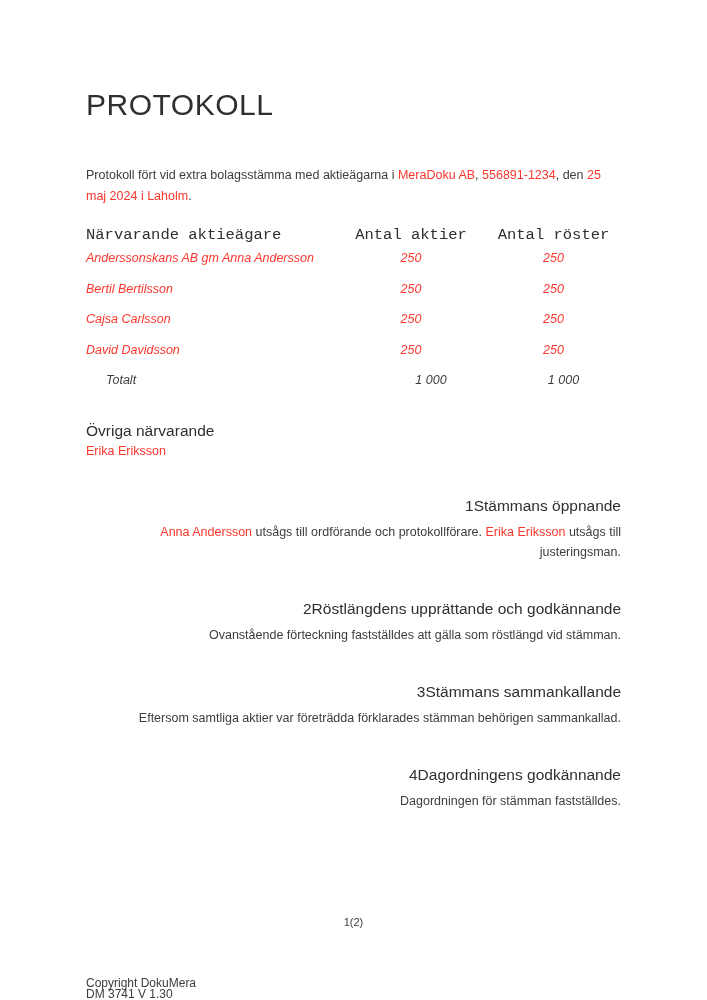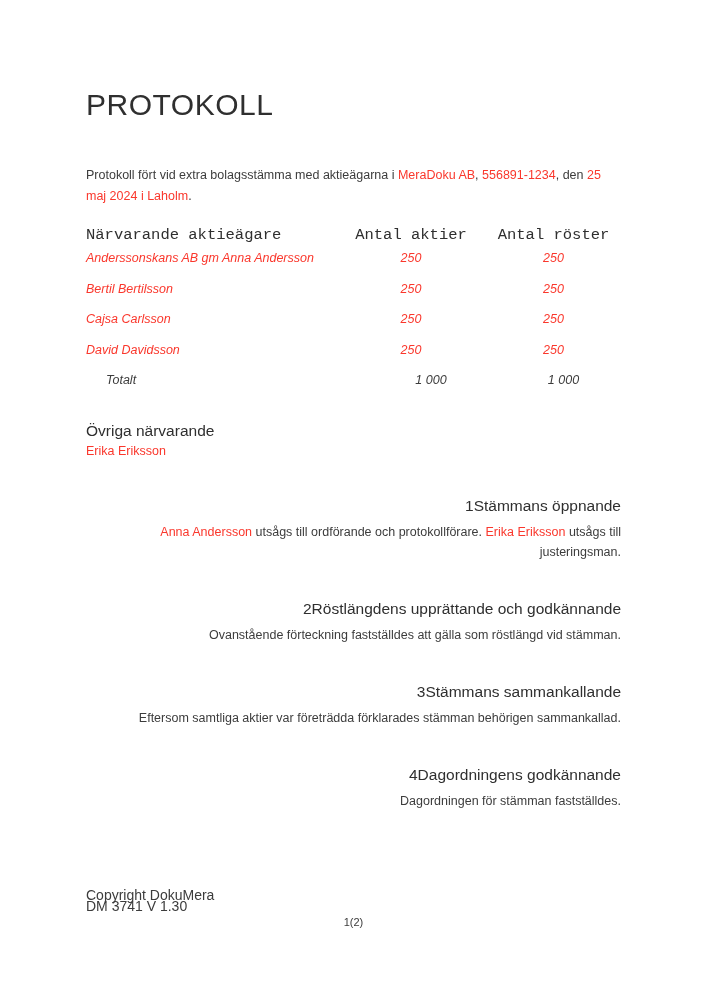--- a/index.html
+++ b/index.html
@@ -94,22 +94,22 @@
     position: absolute;
     left: 0; right: 0;
     top: 916px;
     text-align: center;
     font-size: 11px;
     color: #3c3c3c;
   }
   .footer-copyright {
     position: absolute;
     left: 86px;
-    top: 890px;
-    font-size: 14px;
+    top: 978px;
+    font-size: 12px;
     line-height: 11px;
     color: #3c3c3c;
   }
 </style>
 </head>
 <body>
 
 <div class="page">
   <div class="content">
 

